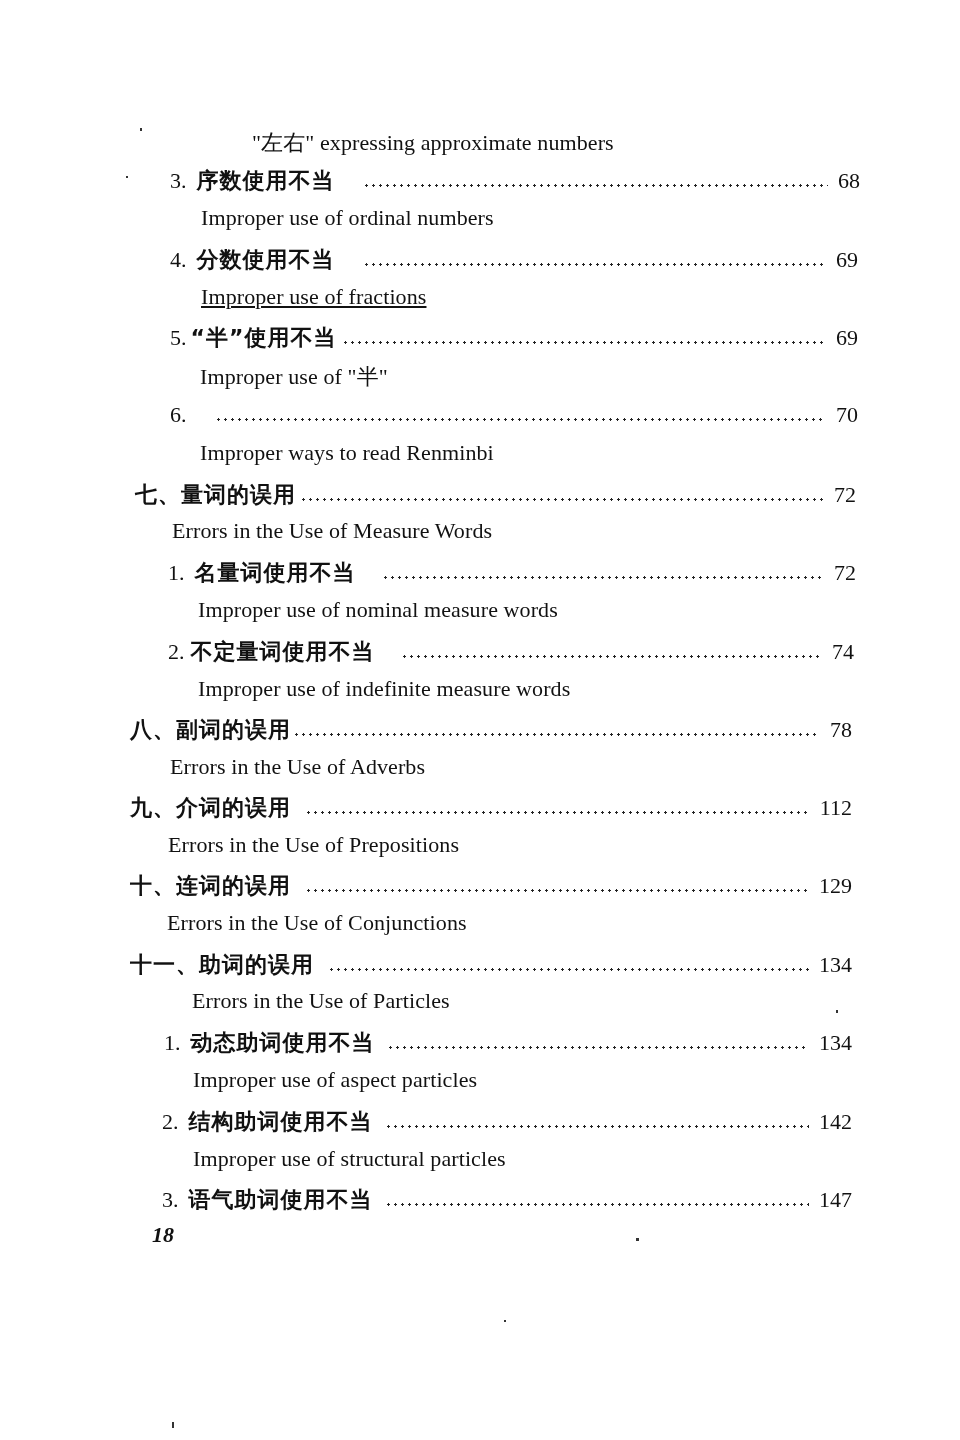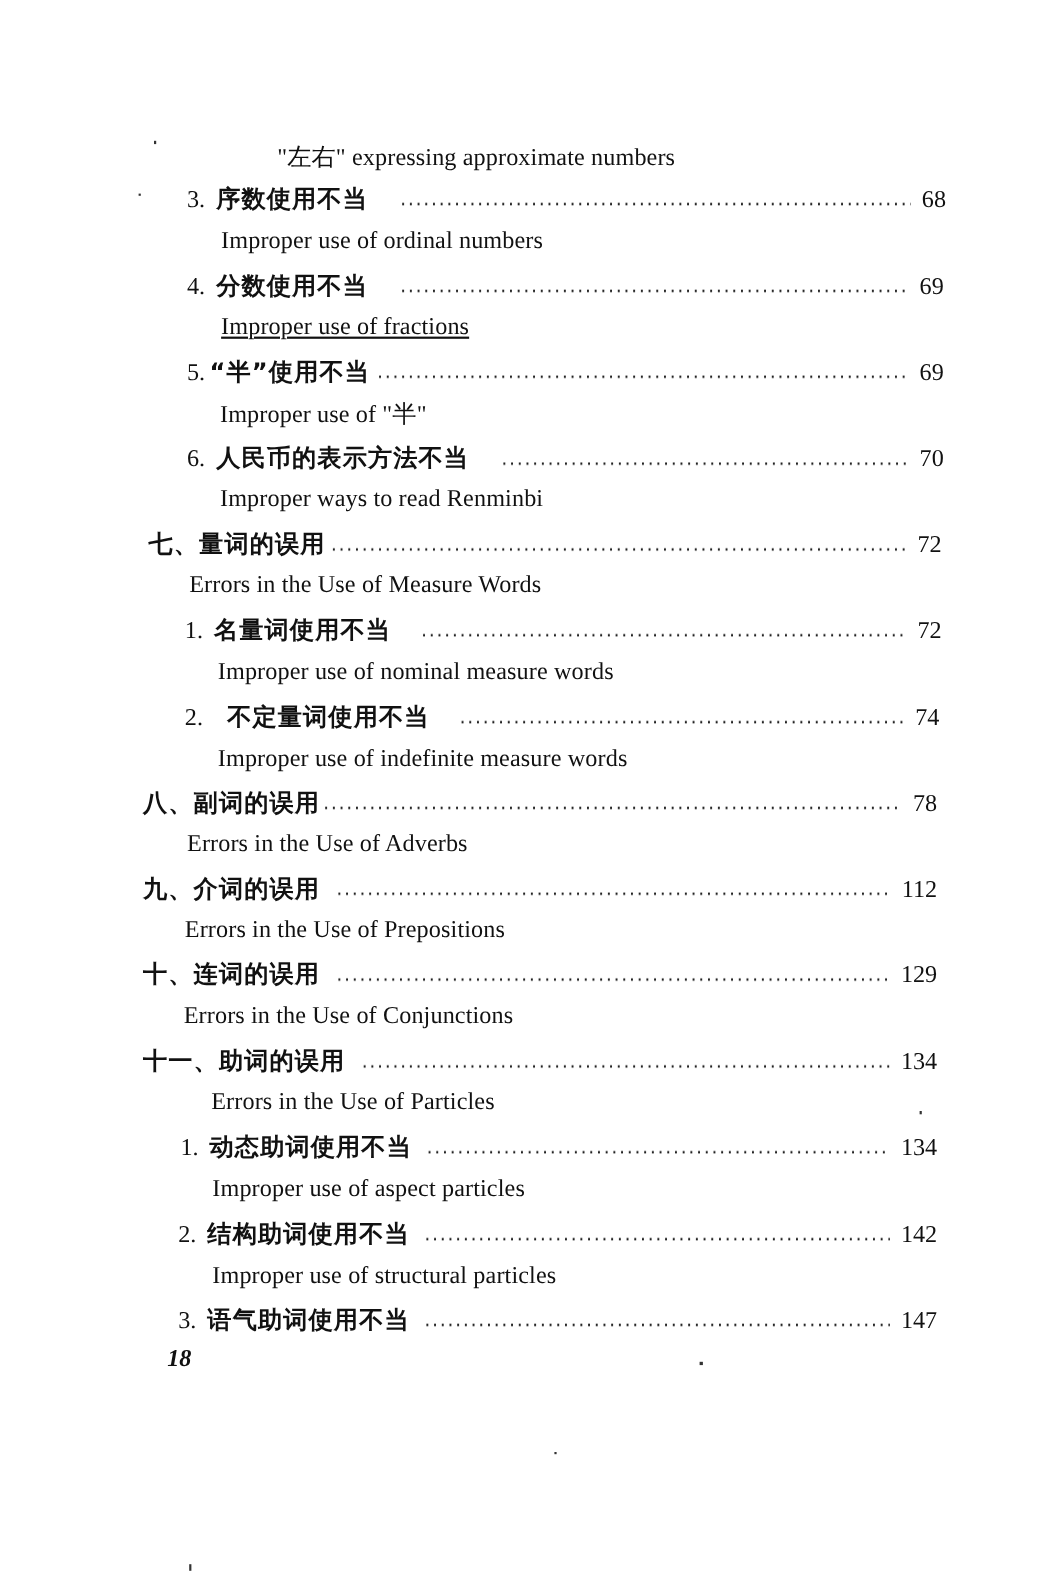--- a/index.html
+++ b/index.html
@@ -47,21 +47,20 @@
   <div class="zh-row" style="left:170px; top:323px; width:688px;">
     <span class="pg">5.</span>
     <span class="zh" style="margin-left:4px;">“半”使用不当</span>
     <span class="leader" style="margin-left:6px;"></span>
     <span class="pg">69</span>
   </div>
   <div class="line en" style="left:200px; top:362px;">Improper use of "半"</div>
 
   <div class="zh-row" style="left:170px; top:402px; width:688px;">
     <span class="pg">6.</span>
-    <span class="zh" style="margin-left:10px;">人民币的表示方法不当</span>
     <span class="leader" style="margin-left:28px;"></span>
     <span class="pg">70</span>
   </div>
   <div class="line en" style="left:200px; top:440px;">Improper ways to read Renminbi</div>
 
   <div class="zh-row" style="left:135px; top:480px; width:721px;">
     <span class="zh">七、</span>
     <span class="zh">量词的误用</span>
     <span class="leader" style="margin-left:4px;"></span>
     <span class="pg">72</span>
@@ -71,21 +70,21 @@
   <div class="zh-row" style="left:168px; top:558px; width:688px;">
     <span class="pg">1.</span>
     <span class="zh" style="margin-left:10px;">名量词使用不当</span>
     <span class="leader" style="margin-left:26px;"></span>
     <span class="pg">72</span>
   </div>
   <div class="line en" style="left:198px; top:597px;">Improper use of nominal measure words</div>
 
   <div class="zh-row" style="left:168px; top:637px; width:686px;">
     <span class="pg">2.</span>
-    <span class="zh" style="margin-left:22px;">不定量词使用不当</span>
+    <span class="zh" style="margin-left:6px;">不定量词使用不当</span>
     <span class="leader" style="margin-left:26px;"></span>
     <span class="pg">74</span>
   </div>
   <div class="line en" style="left:198px; top:676px;">Improper use of indefinite measure words</div>
 
   <div class="zh-row" style="left:130px; top:715px; width:722px;">
     <span class="zh">八、</span>
     <span class="zh">副词的误用</span>
     <span class="leader" style="margin-left:2px;"></span>
     <span class="pg">78</span>

